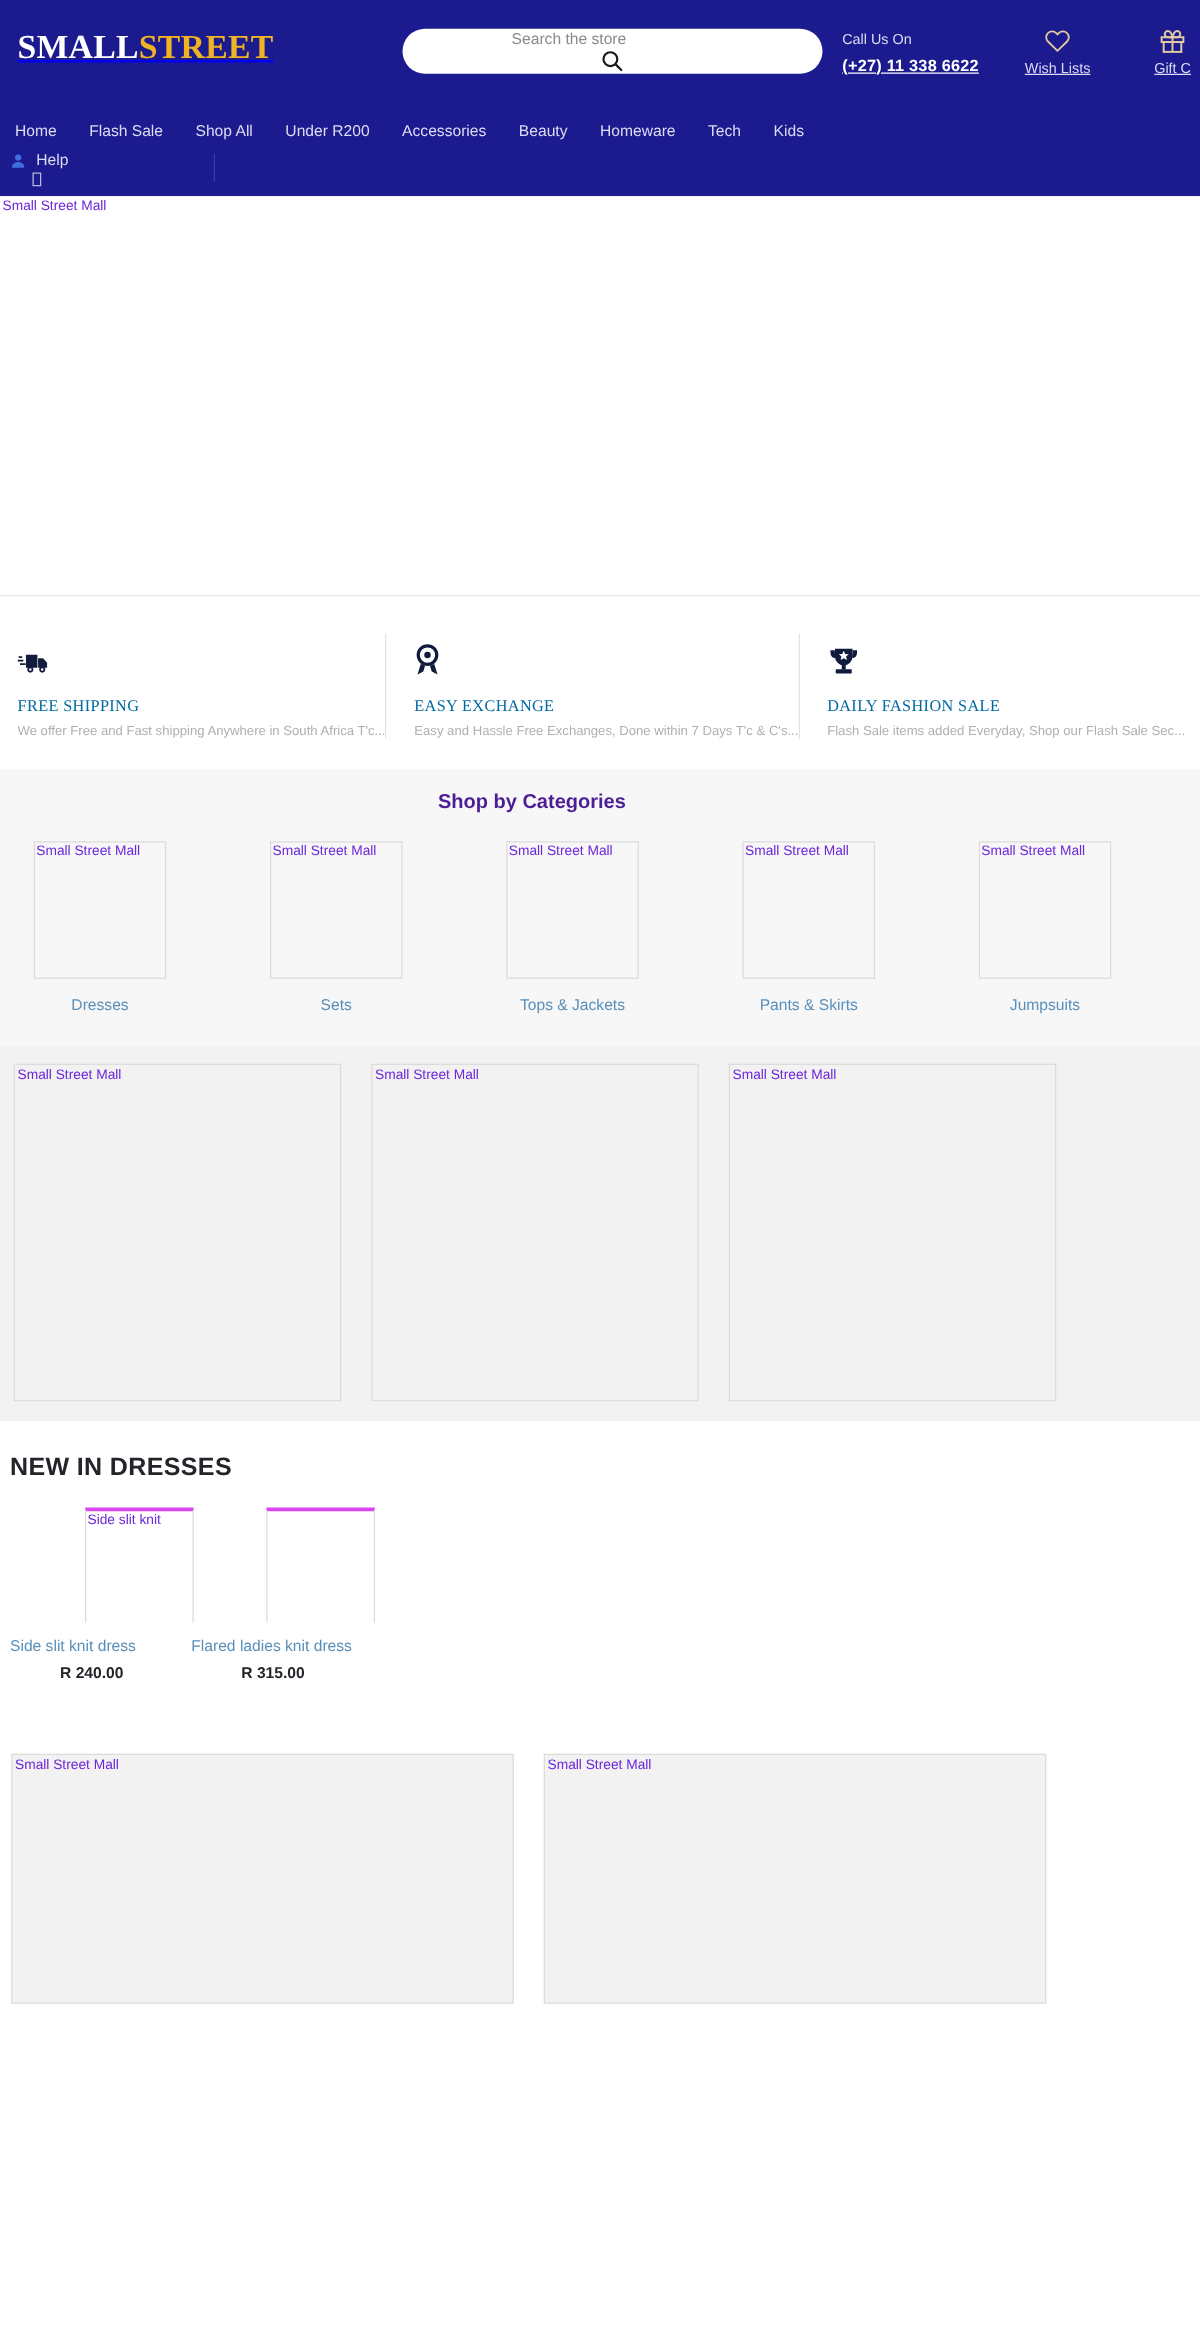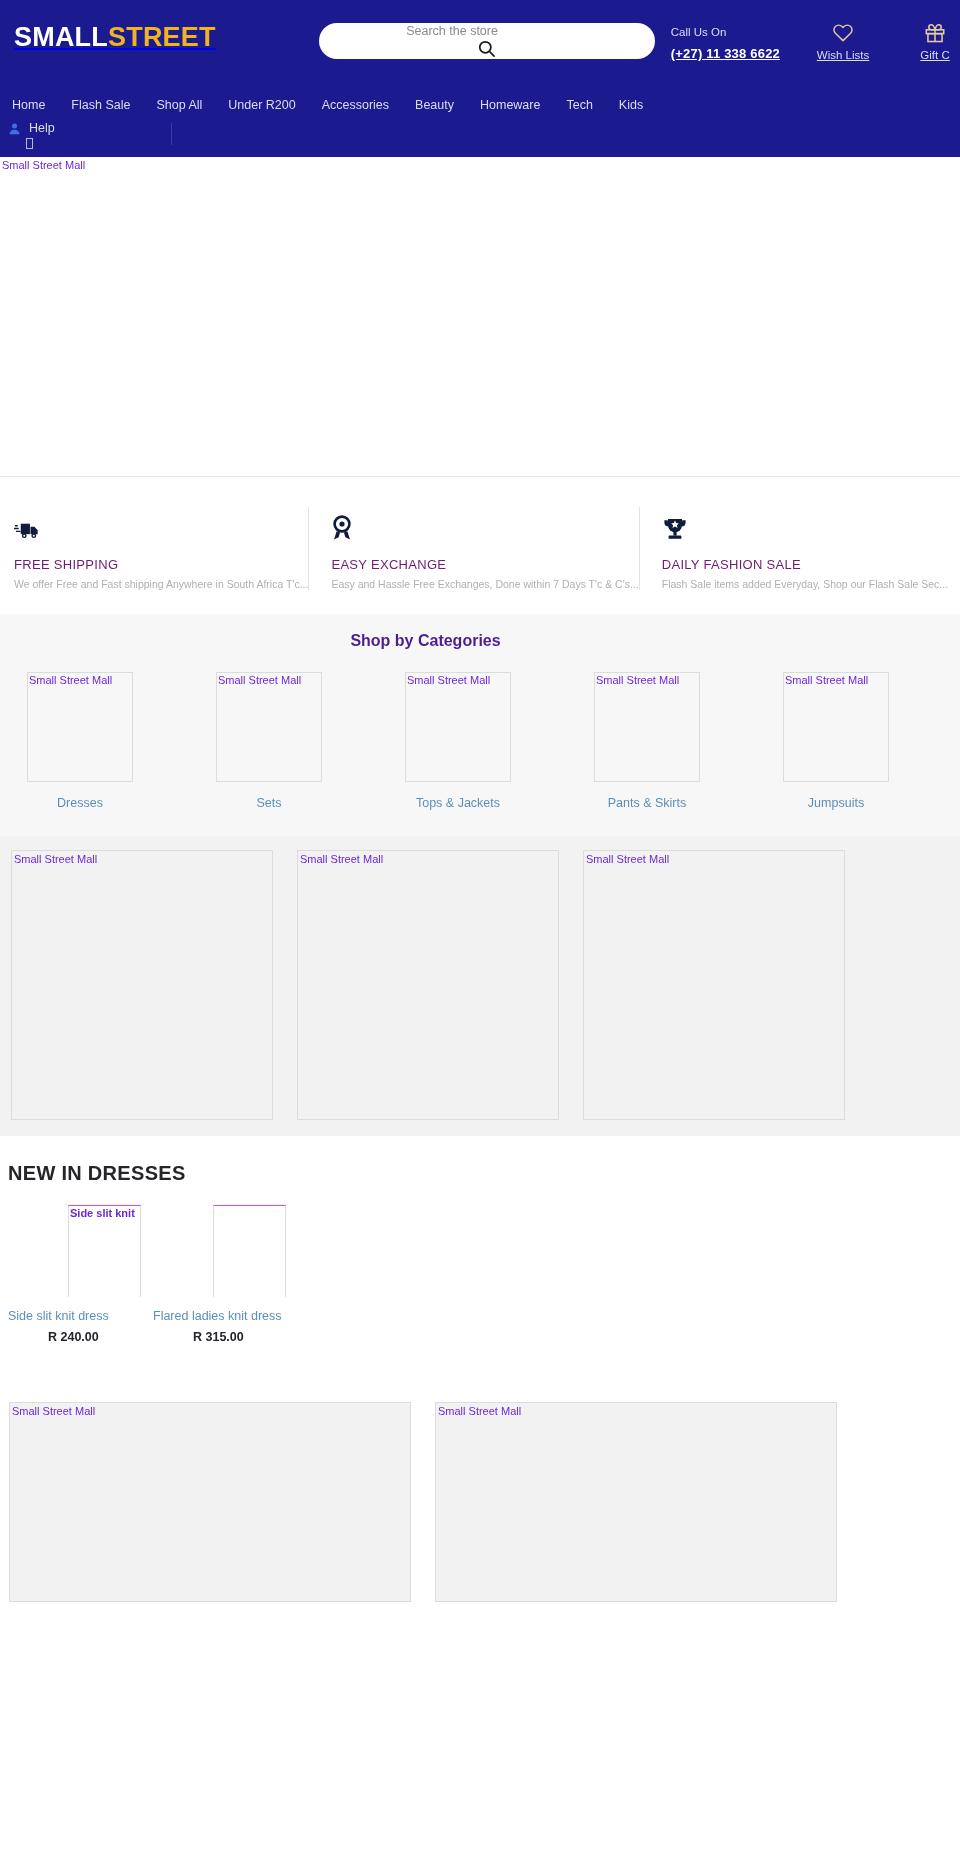--- a/index.html
+++ b/index.html
@@ -21,21 +21,21 @@
     position: relative;
     overflow: hidden;
   }
   .header-top {
     height: 92px;
     display: flex;
     align-items: flex-start;
     padding-top: 12px;
   }
   .logo {
-    font-family: Liberation Sans, sans-serif;
+    font-family: Liberation Serif, serif;
     font-weight: bold;
     font-size: 27px;
     letter-spacing: 0.2px;
     margin-left: 14px;
     margin-top: 10px;
     white-space: nowrap;
   }
   .logo .w { color: #ffffff; }
   .logo .g { color: #f0b323; }
 
@@ -166,22 +166,23 @@
     flex: 0 0 283px;
     padding-left: 14px;
     position: relative;
   }
   .feature + .feature { border-left: 1px solid #e3e3e3; padding-left: 22px; }
   .feature .ficon { height: 34px; margin-bottom: 14px; display: flex; align-items: flex-end; }
   .feature h4 {
     margin: 16px 0 6px 0;
     font-size: 13px;
     font-weight: normal;
-    color: #701a75;
+    color: #0369a1;
     letter-spacing: 0.3px;
+    font-family: Liberation Serif, serif;
   }
   .feature p {
     margin: 0;
     font-size: 10.5px;
     color: #b0b0b0;
     white-space: nowrap;
     overflow: hidden;
   }
 
   
@@ -260,30 +261,29 @@
   .products {
     display: flex;
     padding-left: 8px;
   }
   .product {
     width: 145px;
     margin-right: 0;
     position: relative;
   }
   .product-img {
-    width: 73px;
+    width: 87px;
     height: 92px;
-    border-top: 1px solid #d946ef;
+    border-top: 3px solid #d946ef;
     border-right: 1px solid #dcdcdc;
     border-left: 1px solid #dcdcdc;
     background: #ffffff;
     position: relative;
     margin-left: 60px;
     overflow: hidden;
-    font-weight: bold;
   }
   .product-img .brokenalt { left: 1px; top: 1px; }
   .product-name {
     display: block;
     margin-top: 12px;
     font-size: 12.5px;
     color: #5b8fb9;
     text-decoration: none;
     line-height: 1.25;
   }

